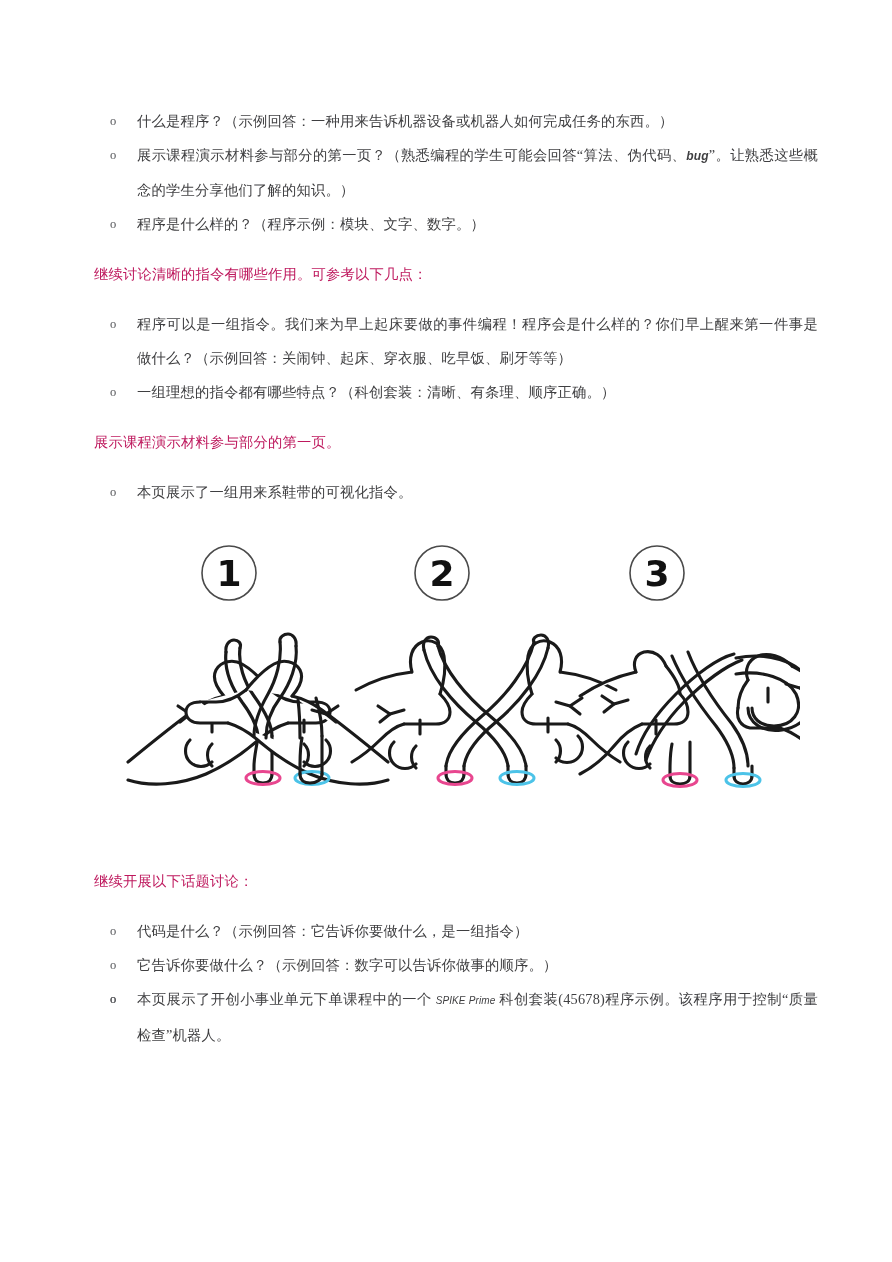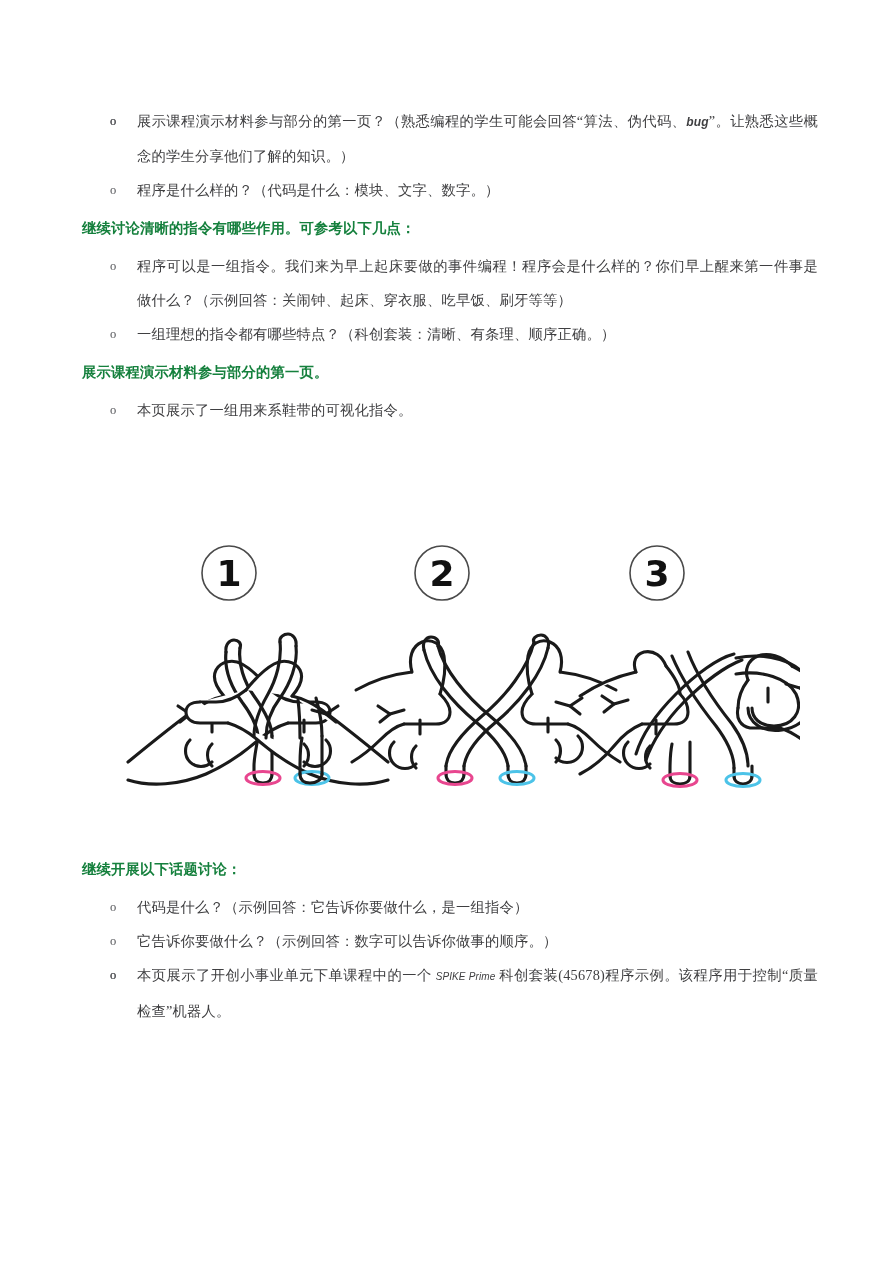--- a/index.html
+++ b/index.html
@@ -21,26 +21,25 @@
   .content {
     position: absolute;
     left: 78px;
     top: 104px;
     width: 740px;
   }
 
   .para {
     font-size: 14.3px;
     line-height: 34px;
-    color: #15803d;
+    color: #be185d;
     letter-spacing: 0.2px;
-    margin: 4px;
+    margin: 16px;
     text-align: justify;
     text-justify: inter-ideograph;
-    font-weight: bold;
   }
 
   .bullet-list {
     list-style: none;
     margin: 0;
     padding: 0;
   }
 
   .bullet-item {
     position: relative;
@@ -90,28 +89,29 @@
 </head>
 <body>
 
 <div class="page">
 
   <div class="content">
 
     <ul class="bullet-list">
       <li class="bullet-item">
         <span class="bullet-marker">o</span>
+        <span>什么是程序？（示例回答：一种用来告诉机器设备或机器人如何完成任务的东西。）</span>
       </li>
       <li class="bullet-item">
         <span class="bullet-marker">o</span>
         <span><span>展示课程演示材料参与部分的第一页？（熟悉编程的学生可能会回答“算法、伪代码、</span><span class="inlineitalic">bug</span><span>”。让熟悉这些概念的学生分享他们了解的知识。）</span></span>
       </li>
       <li class="bullet-item">
         <span class="bullet-marker">o</span>
-        <span>程序是什么样的？（代码是什么：模块、文字、数字。）</span>
+        <span>程序是什么样的？（程序示例：模块、文字、数字。）</span>
       </li>
     </ul>
 
     <p class="para">继续讨论清晰的指令有哪些作用。可参考以下几点：</p>
 
     <ul class="bullet-list">
       <li class="bullet-item">
         <span class="bullet-marker">o</span>
         <span>程序可以是一组指令。我们来为早上起床要做的事件编程！程序会是什么样的？你们早上醒来第一件事是做什么？（示例回答：关闹钟、起床、穿衣服、吃早饭、刷牙等等）</span>
       </li>

